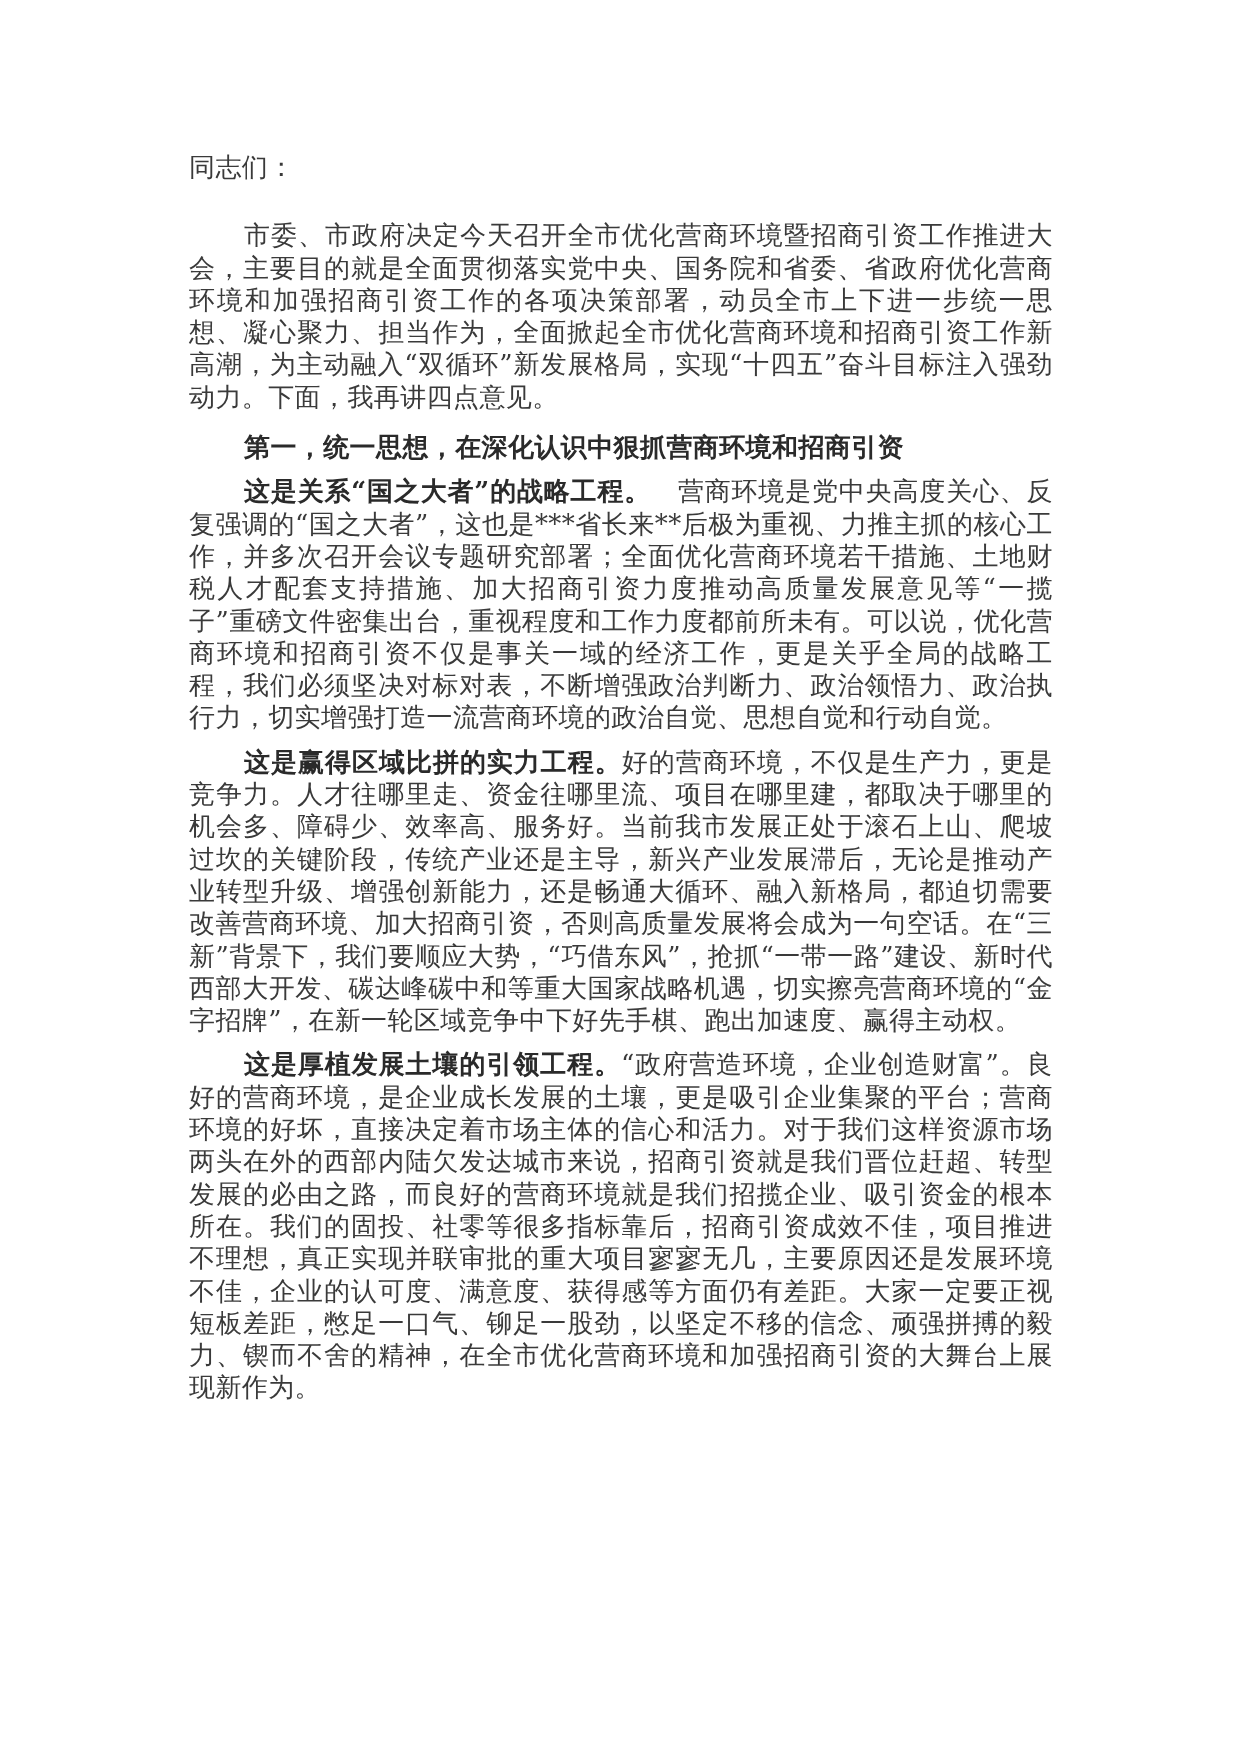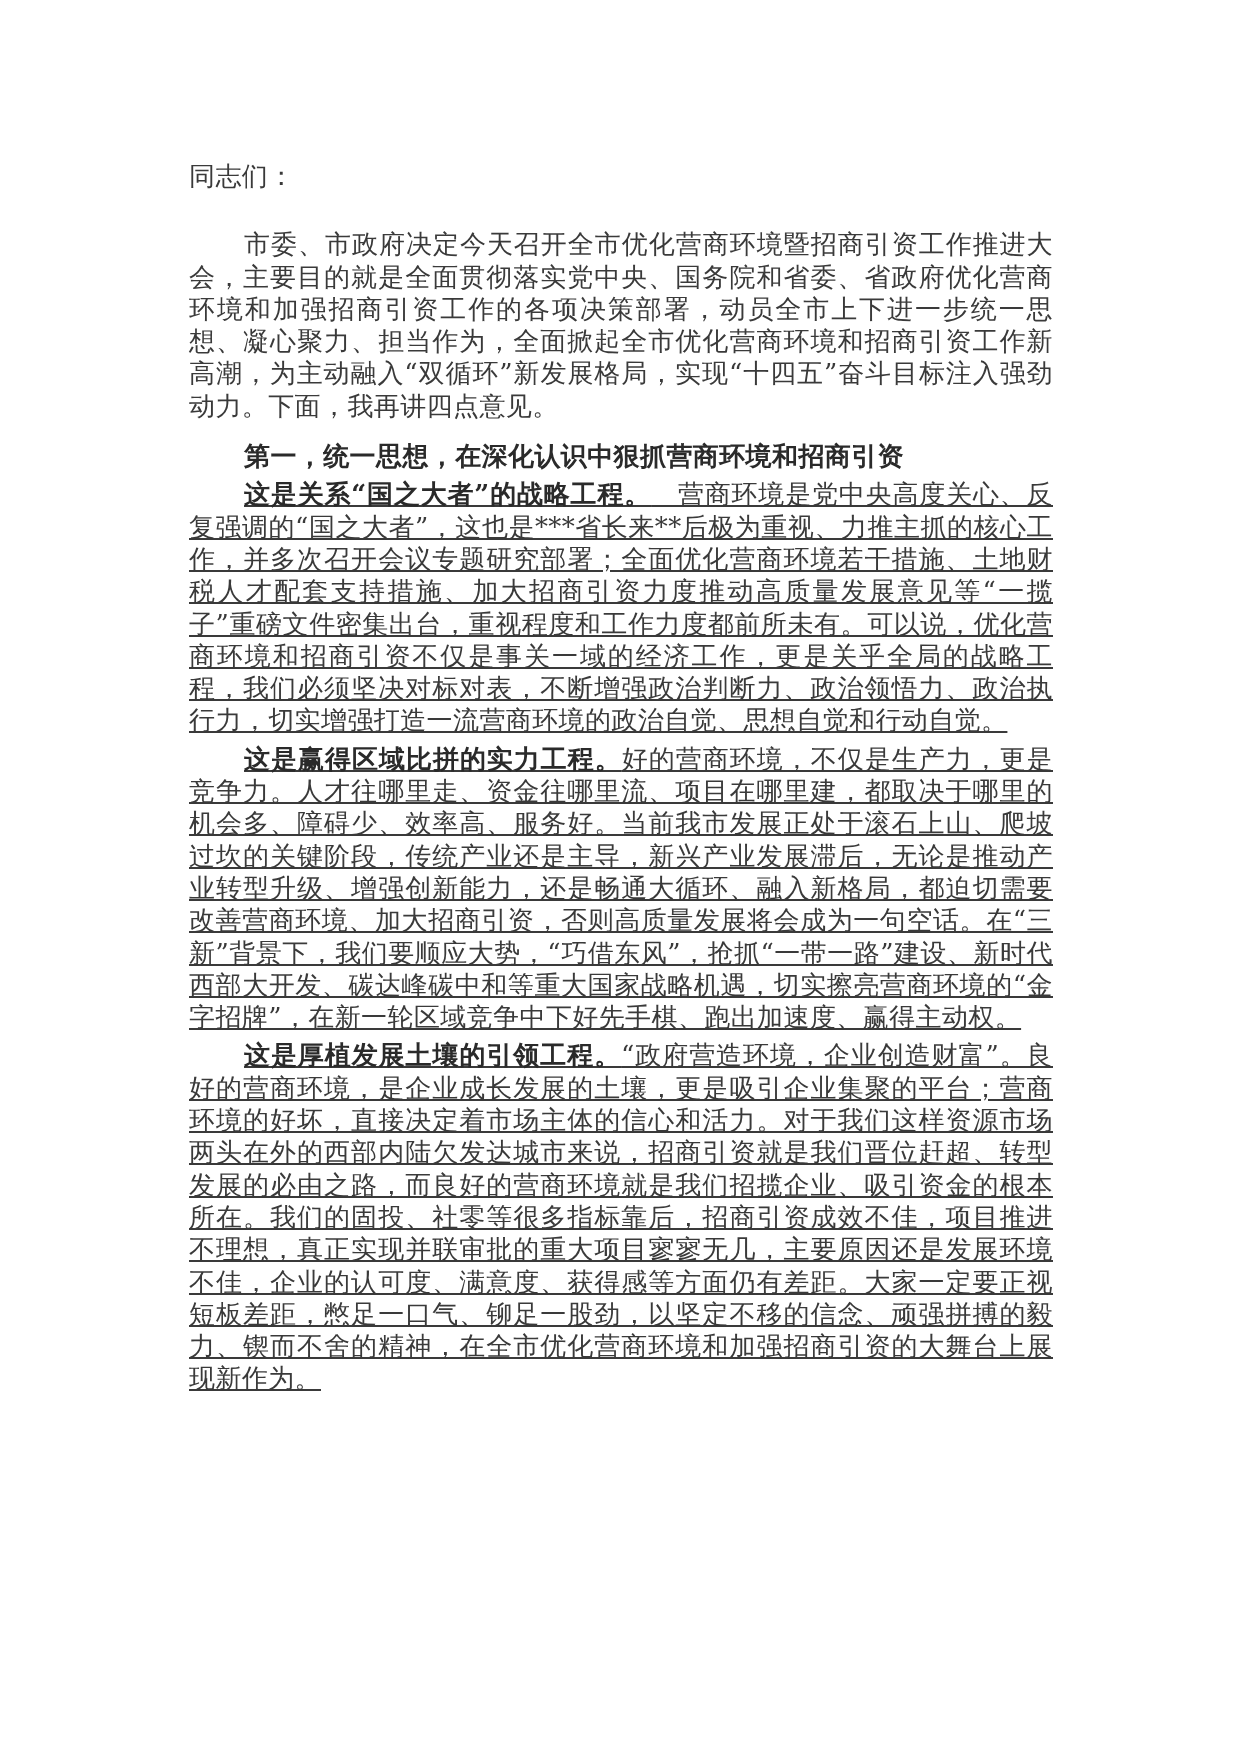--- a/index.html
+++ b/index.html
@@ -9,21 +9,21 @@
   }
   body {
     width: 1240px;
     height: 1754px;
     position: relative;
     overflow: hidden;
   }
   .page {
     position: absolute;
     left: 189px;
-    top: 160px;
+    top: 151px;
     width: 864px;
     font-family: "DejaVu Serif", "Liberation Serif", serif;
     font-size: 26px;
     line-height: 32.3px;
     color: #3a3a3a;
     letter-spacing: 0.4px;
   }
   .p {
     margin: 0;
     padding: 0;
@@ -38,22 +38,21 @@
     font-weight: bold;
     color: #2a2a2a;
   }
   .section-title {
     font-weight: bold;
     color: #2a2a2a;
     text-indent: 55px;
     margin-top: 18px;
   }
   .gap {
-    margin-top: 6px;
-    text-decoration: underline;
+    margin-top: 12px;
   }
 </style>
 </head>
 <body>
 
 <div class="page">
   <p class="p">同志们：</p>
   <p class="p indent">市委、市政府决定今天召开全市优化营商环境暨招商引资工作推进大会，主要目的就是全面贯彻落实党中央、国务院和省委、省政府优化营商环境和加强招商引资工作的各项决策部署，动员全市上下进一步统一思想、凝心聚力、担当作为，全面掀起全市优化营商环境和招商引资工作新高潮，为主动融入“双循环”新发展格局，实现“十四五”奋斗目标注入强劲动力。下面，我再讲四点意见。</p>
   <p class="p section-title">第一，统一思想，在深化认识中狠抓营商环境和招商引资</p>
 

